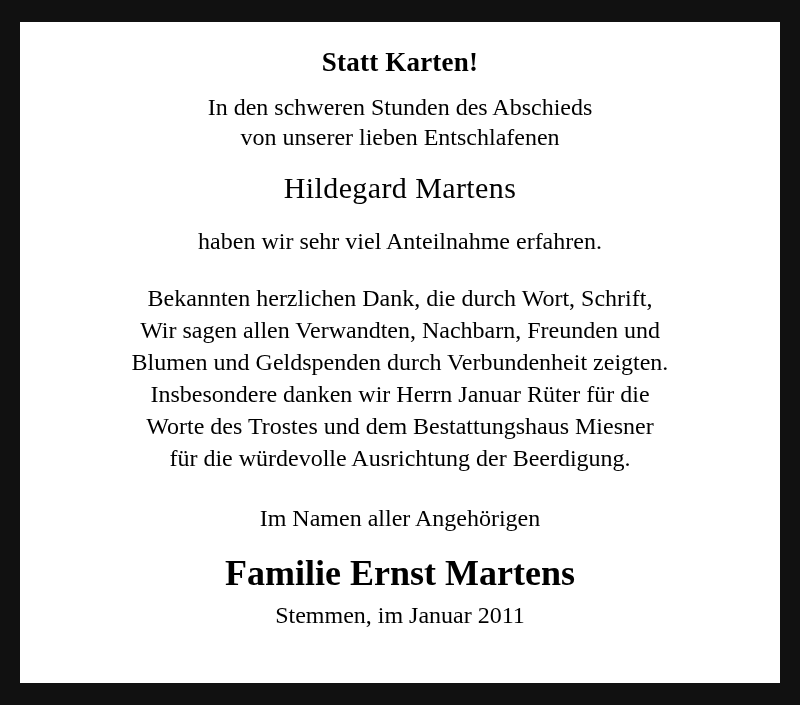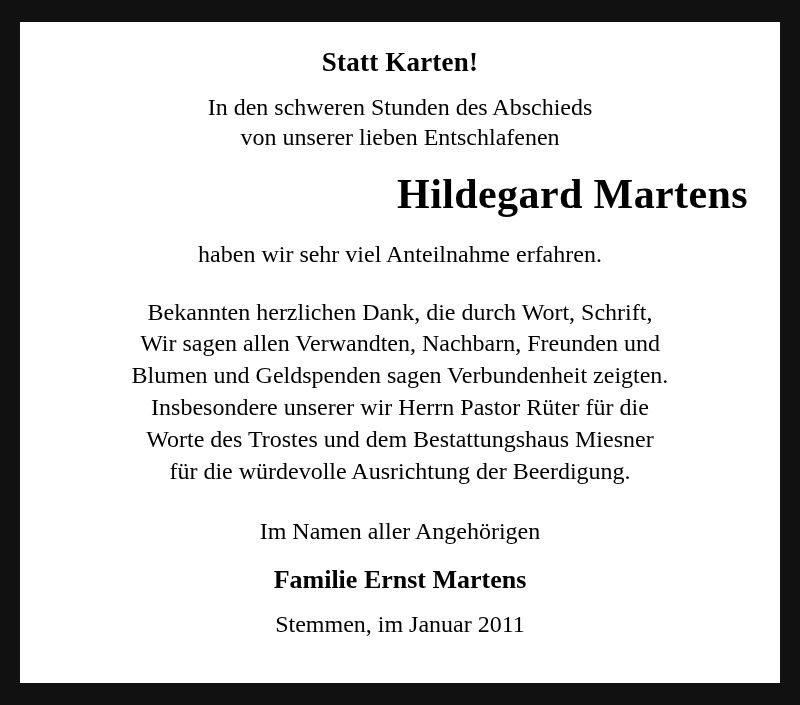--- a/index.html
+++ b/index.html
@@ -43,55 +43,54 @@
   }
   .intro {
     font-size: 24px;
     line-height: 1.28;
     margin: 12px 0 6px 0;
   }
   .intro-line {
     display: block;
   }
   .deceased-name {
-    font-size: 42px;
-    font-weight: bold;
+    font-size: 30px;
+    font-weight: normal;
     margin: 18px 0 22px 0;
     line-height: 1.1;
     letter-spacing: 0.4px;
-    text-align: right;
   }
   .thanks-line {
     font-size: 24px;
     margin: 12px 0 26px 0;
     line-height: 1.3;
   }
   .body-text {
     font-size: 24px;
     line-height: 1.33;
     margin: 0 0 28px 0;
   }
   .body-line {
     display: block;
   }
   .closing {
     font-size: 24px;
     line-height: 1.3;
     margin: 0 0 17px 0;
   }
   .family {
-    font-size: 26px;
+    font-size: 36px;
     font-weight: bold;
     line-height: 1.25;
     margin: 0 0 4px 0;
   }
   .place-date {
     font-size: 24px;
     line-height: 1.25;
-    margin: 12px;
+    margin: 4px;
   }
 </style>
 </head>
 <body>
 
 <div id="notice-card">
   <div id="notice-inner">
 
     <div class="headline">Statt Karten!</div>
 
@@ -100,22 +99,22 @@
       <span class="intro-line">von unserer lieben Entschlafenen</span>
     </div>
 
     <div class="deceased-name">Hildegard Martens</div>
 
     <div class="thanks-line">haben wir sehr viel Anteilnahme erfahren.</div>
 
     <div class="body-text">
       <span class="body-line">Bekannten herzlichen Dank, die durch Wort, Schrift,</span>
       <span class="body-line">Wir sagen allen Verwandten, Nachbarn, Freunden und</span>
-      <span class="body-line">Blumen und Geldspenden sagen Verbundenheit zeigten.</span>
-      <span class="body-line">Insbesondere unserer wir Herrn Pastor Rüter für die</span>
+      <span class="body-line">Blumen und Geldspenden durch Verbundenheit zeigten.</span>
+      <span class="body-line">Insbesondere danken wir Herrn Januar Rüter für die</span>
       <span class="body-line">Worte des Trostes und dem Bestattungshaus Miesner</span>
       <span class="body-line">für die würdevolle Ausrichtung der Beerdigung.</span>
     </div>
 
     <div class="closing">Im Namen aller Angehörigen</div>
 
     <div class="family">Familie Ernst Martens</div>
 
     <div class="place-date">Stemmen, im Januar 2011</div>
 

